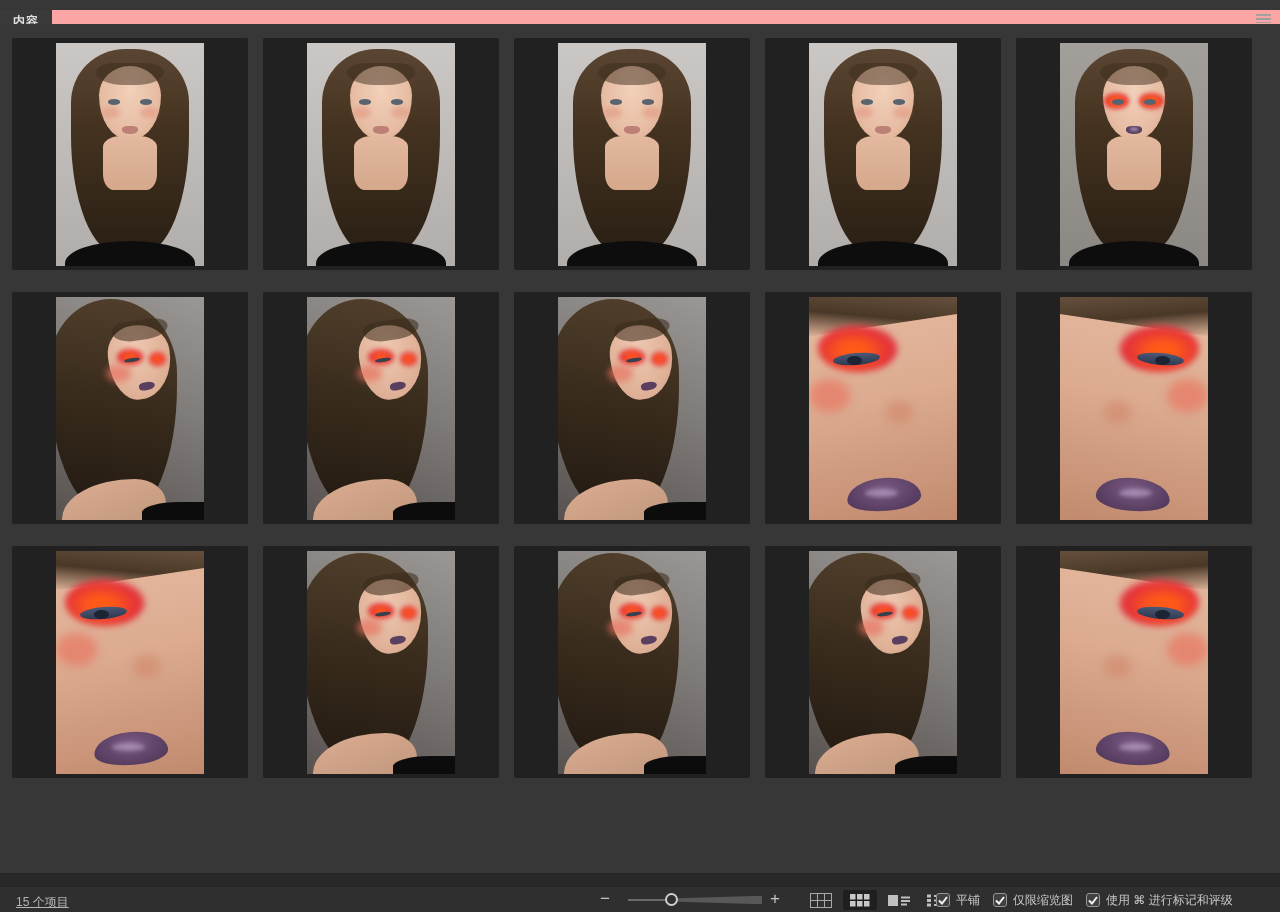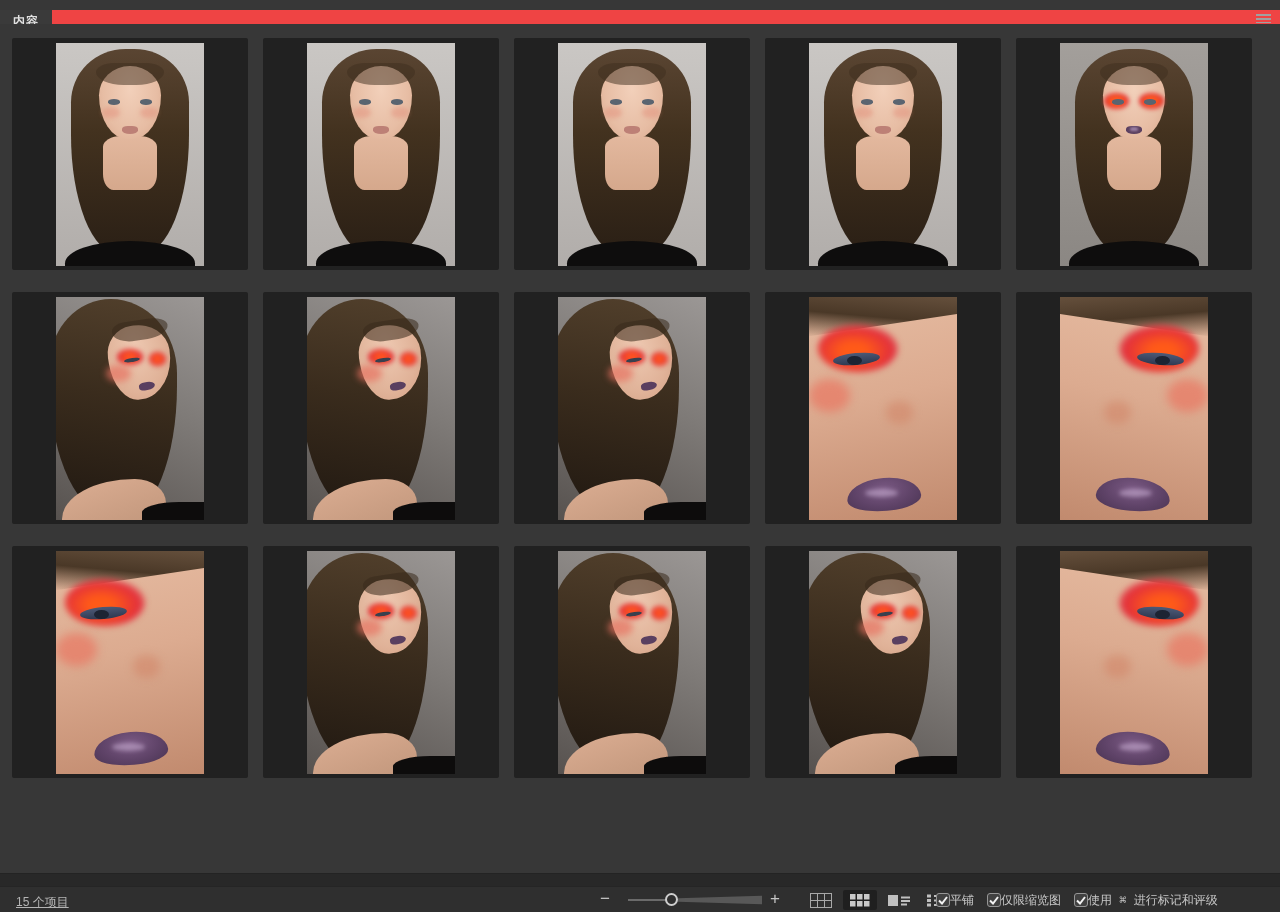--- a/index.html
+++ b/index.html
@@ -3,21 +3,21 @@
 <meta charset="utf-8">
 <style>
   html,body{margin:0;padding:0;}
   body{
     width:1280px;height:912px;overflow:hidden;position:relative;
     background:#373737;
     font-family:"Liberation Sans", sans-serif;
     -webkit-font-smoothing:antialiased;
   }
   
-  .tabbar{position:absolute;top:10px;left:0;right:0;height:22px;background:#ef4444;border-bottom:2px solid #1d1d1d;}
+  .tabbar{position:absolute;top:10px;left:0;right:0;height:22px;background:#fca5a5;border-bottom:2px solid #1d1d1d;}
   .tab{position:absolute;left:0;top:0;height:22px;padding:0 13px;background:#3a3a3a;color:#e2e2e2;
        font-size:12px;font-weight:bold;display:flex;align-items:center;letter-spacing:1px;}
   .panel-menu{position:absolute;right:9px;top:4px;width:15px;height:14px;cursor:pointer;
        background:repeating-linear-gradient(180deg,#a0a0a0 0 1.6px,transparent 1.6px 3.9px);}
   
   .content{position:absolute;top:24px;left:0;right:0;height:849px;background:#373737;overflow:hidden;}
   .grid{padding:14px 0 0 12px;display:grid;grid-template-columns:repeat(5,236px);grid-auto-rows:232px;
         column-gap:15px;row-gap:22px;}
   .cell{background:#212121;border-radius:2px;display:flex;align-items:center;justify-content:center;cursor:pointer;}
   .photo{width:148px;height:223px;position:relative;overflow:hidden;}
@@ -106,21 +106,21 @@
       clip-path:polygon(0 32%,100% 8%,100% 92%,0 68%);}
   .thumb{position:absolute;top:6px;width:13px;height:13px;border:2px solid #cfcfcf;border-radius:50%;
       background:#2f2f2f;box-sizing:border-box;cursor:grab;}
   
   .view-group{position:absolute;left:804px;top:3px;height:20px;display:flex;gap:5px;}
   .vbtn{width:34px;height:20px;display:flex;align-items:center;justify-content:center;border-radius:2px;cursor:pointer;}
   .vbtn.active{background:#1f1f1f;}
   .vbtn svg{display:block;}
   
   .check-group{position:absolute;left:936px;top:0;height:26px;display:flex;align-items:center;gap:13px;}
-  .check-item{display:flex;align-items:center;cursor:pointer;font-family:Liberation Mono, monospace;}
+  .check-item{display:flex;align-items:center;gap:6px;cursor:pointer;}
   .checkbox{width:14px;height:14px;box-sizing:border-box;background:#414141;border:1px solid #969696;border-radius:3px;
       display:flex;align-items:center;justify-content:center;}
   .check-label{color:#c8c8c8;white-space:nowrap;}
 </style>
 </head>
 <body>
 
 <div class="tabbar">
   <div class="tab">
     <span>内容</span>

